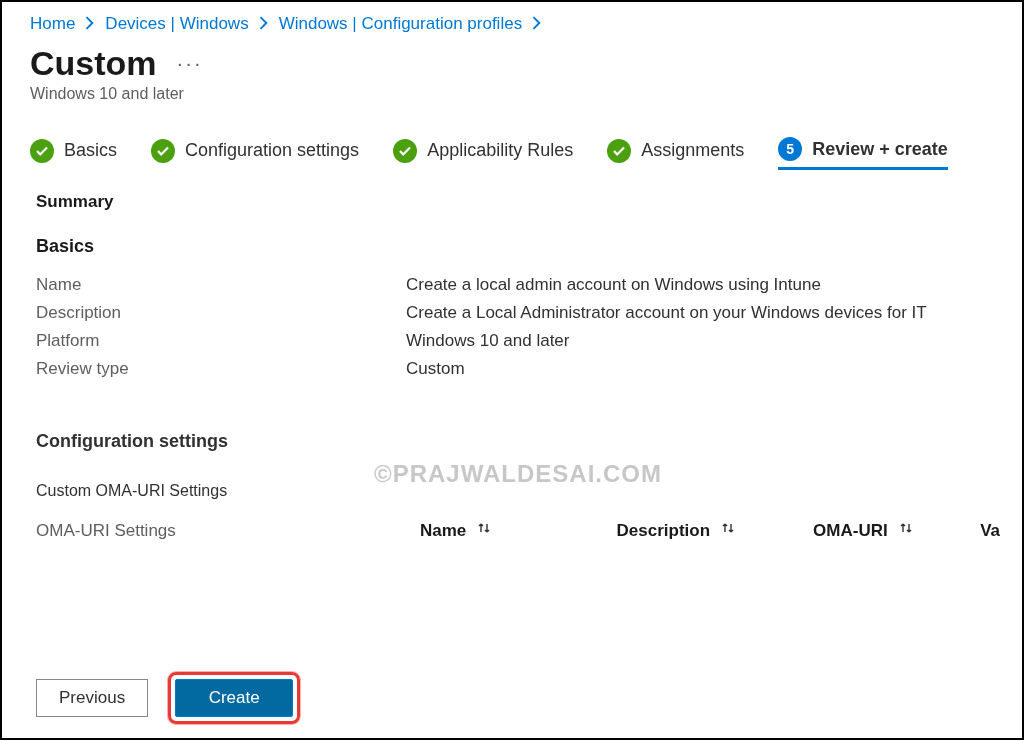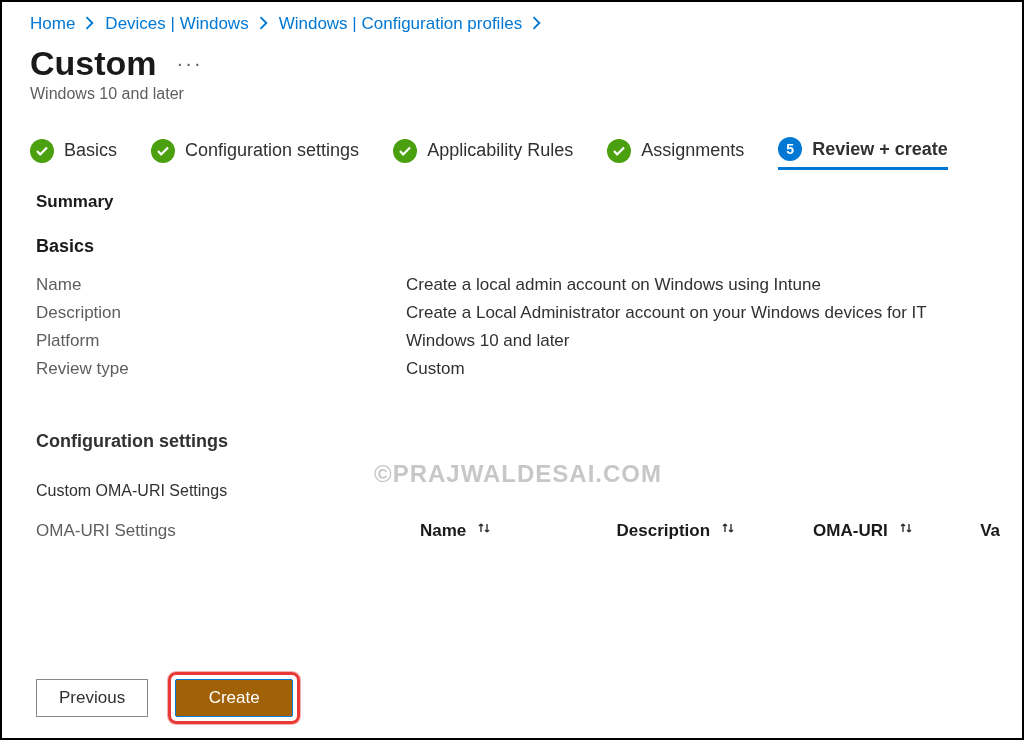--- a/index.html
+++ b/index.html
@@ -178,21 +178,21 @@
   .btn {
     font-size: 17px;
     padding: 8px 22px;
     border: 1px solid #8a8886;
     background: #fff;
     color: #323130;
     cursor: pointer;
     min-width: 110px;
   }
   .btn-primary {
-    background: #a16207;
+    background: #0369a1;
     border-color: #0078d4;
     color: #fff;
     min-width: 118px;
   }
   .highlight-wrap {
     border: 3px solid #e83935;
     border-radius: 8px;
     padding: 4px;
     box-shadow: 0 0 0 1px rgba(232,57,53,0.4);
   }

